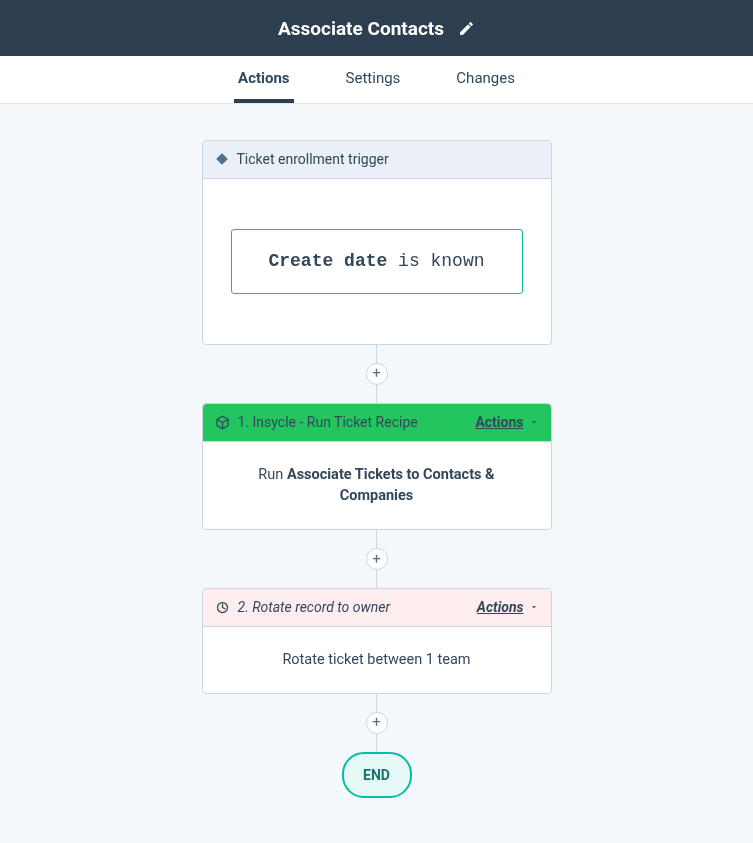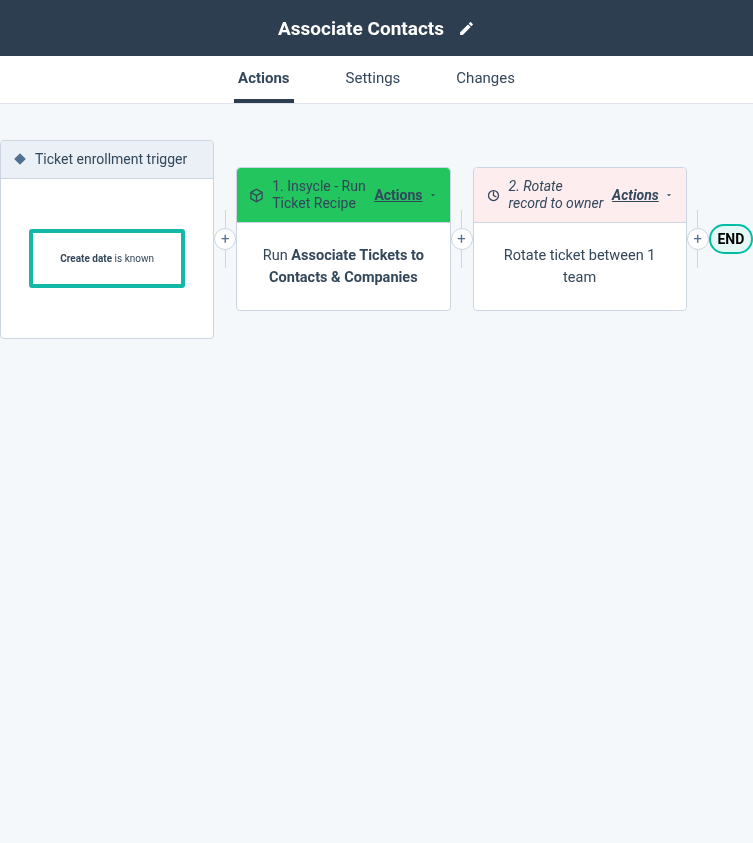--- a/index.html
+++ b/index.html
@@ -83,24 +83,25 @@
       padding: 22px 18px;
       text-align: center;
       font-size: 14.5px;
       color: #33475b;
       line-height: 1.5;
     }
     .trigger-body {
       padding: 50px 28px;
     }
     .trigger-chip {
-      border: 4px solid #14b8a6;
+      border: 1px solid #14b8a6;
       border-radius: 3px;
       padding: 18px 18px;
-      font-size: 10px;
+      font-size: 18px;
+      font-family: Liberation Mono, monospace;
     }
     .bold { font-weight: 700; }
     .actions-link {
       font-size: 14px;
       font-weight: 700;
       color: #33475b;
       text-decoration: underline;
       cursor: pointer;
       display: flex;
       align-items: center;
@@ -125,36 +126,36 @@
       display: flex;
       align-items: center;
       justify-content: center;
       font-size: 15px;
       color: #516f90;
       cursor: pointer;
       line-height: 1;
     }
     .end-badge {
       width: 70px;
-      height: 30px;
+      height: 46px;
       border: 2px solid #00bda5;
       border-radius: 22px;
       background: #e5f8f6;
       display: flex;
       align-items: center;
       justify-content: center;
       font-weight: 700;
       font-size: 14px;
-      color: #000000;
+      color: #0f766e;
       margin: 0 auto;
     }
     .flow {
       padding-top: 36px;
       display: flex;
-      flex-direction: row;
+      flex-direction: column;
       align-items: center;
     }
     .icon-box { display: inline-flex; align-items: center; justify-content: center; }
   </style>
 </head>
 <body>
 
 <div class="header">
   <span class="header-title">Associate Contacts</span>
   <span class="edit-icon icon-box">

